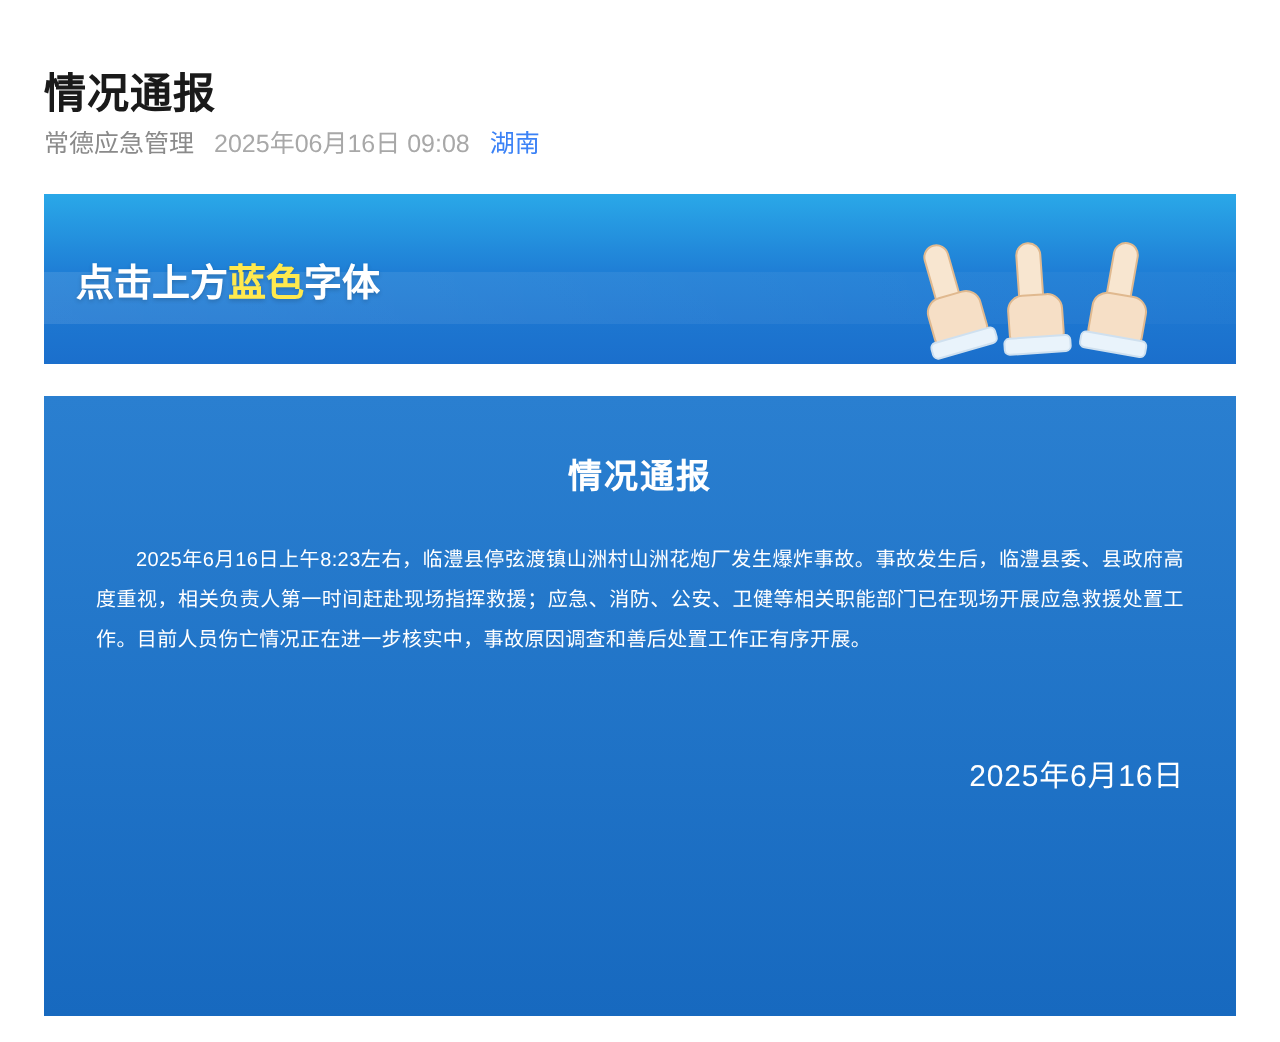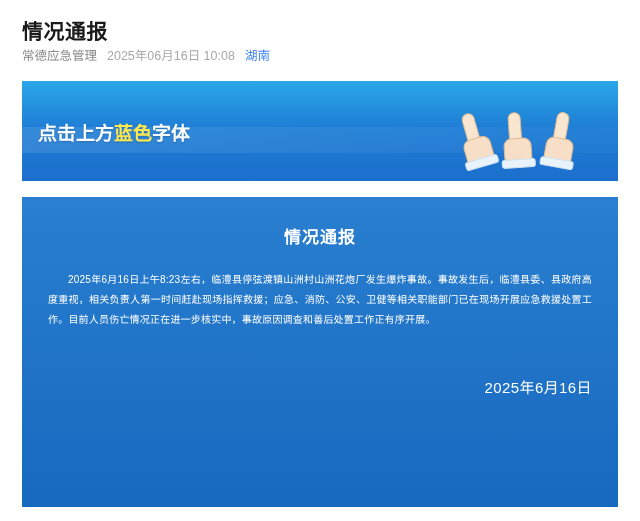--- a/index.html
+++ b/index.html
@@ -12,21 +12,21 @@
     background: #ffffff;
     font-family: "Liberation Sans", sans-serif;
     color: #222222;
     overflow: hidden;
   }
   .page {
     width: 640px;
     height: 521px;
     position: relative;
     box-sizing: border-box;
-    padding: 0 22px;
+    padding: 16px 22px;
     background: #ffffff;
   }
   .article-title {
     font-size: 21px;
     font-weight: 700;
     color: #1a1a1a;
     letter-spacing: 0.5px;
     padding-top: 18px;
     line-height: 1.3;
   }
@@ -44,21 +44,21 @@
   .meta-date {
     color: #a8a8a8;
   }
   .meta-location {
     color: #3b82f6;
   }
 
   
   .banner {
     margin-top: 17px;
-    height: 100px;
+    height: 85px;
     position: relative;
     overflow: hidden;
     background: linear-gradient(180deg, #2aa8e8 0%, #1f7fd6 45%, #1b6fcc 100%);
   }
   .banner-stripe {
     position: absolute;
     left: 0; right: 0;
     top: 46%;
     height: 26px;
     background: linear-gradient(90deg, rgba(255,255,255,0.10), rgba(255,255,255,0.02));
@@ -165,21 +165,21 @@
 </style>
 </head>
 <body>
 
 <div class="page">
 
   <div class="article-title">情况通报</div>
 
   <div class="meta-row">
     <span class="meta-source">常德应急管理</span>
-    <span class="meta-date">2025年06月16日 10:08</span>
+    <span class="meta-date">2025年06月16日 09:08</span>
     <span class="meta-location">湖南</span>
   </div>
 
   <div class="banner">
     <div class="banner-stripe"></div>
     <div class="banner-inner">
       <div class="banner-text">
         <span>点击上方</span><span class="hl">蓝色</span><span>字体</span>
       </div>
 

